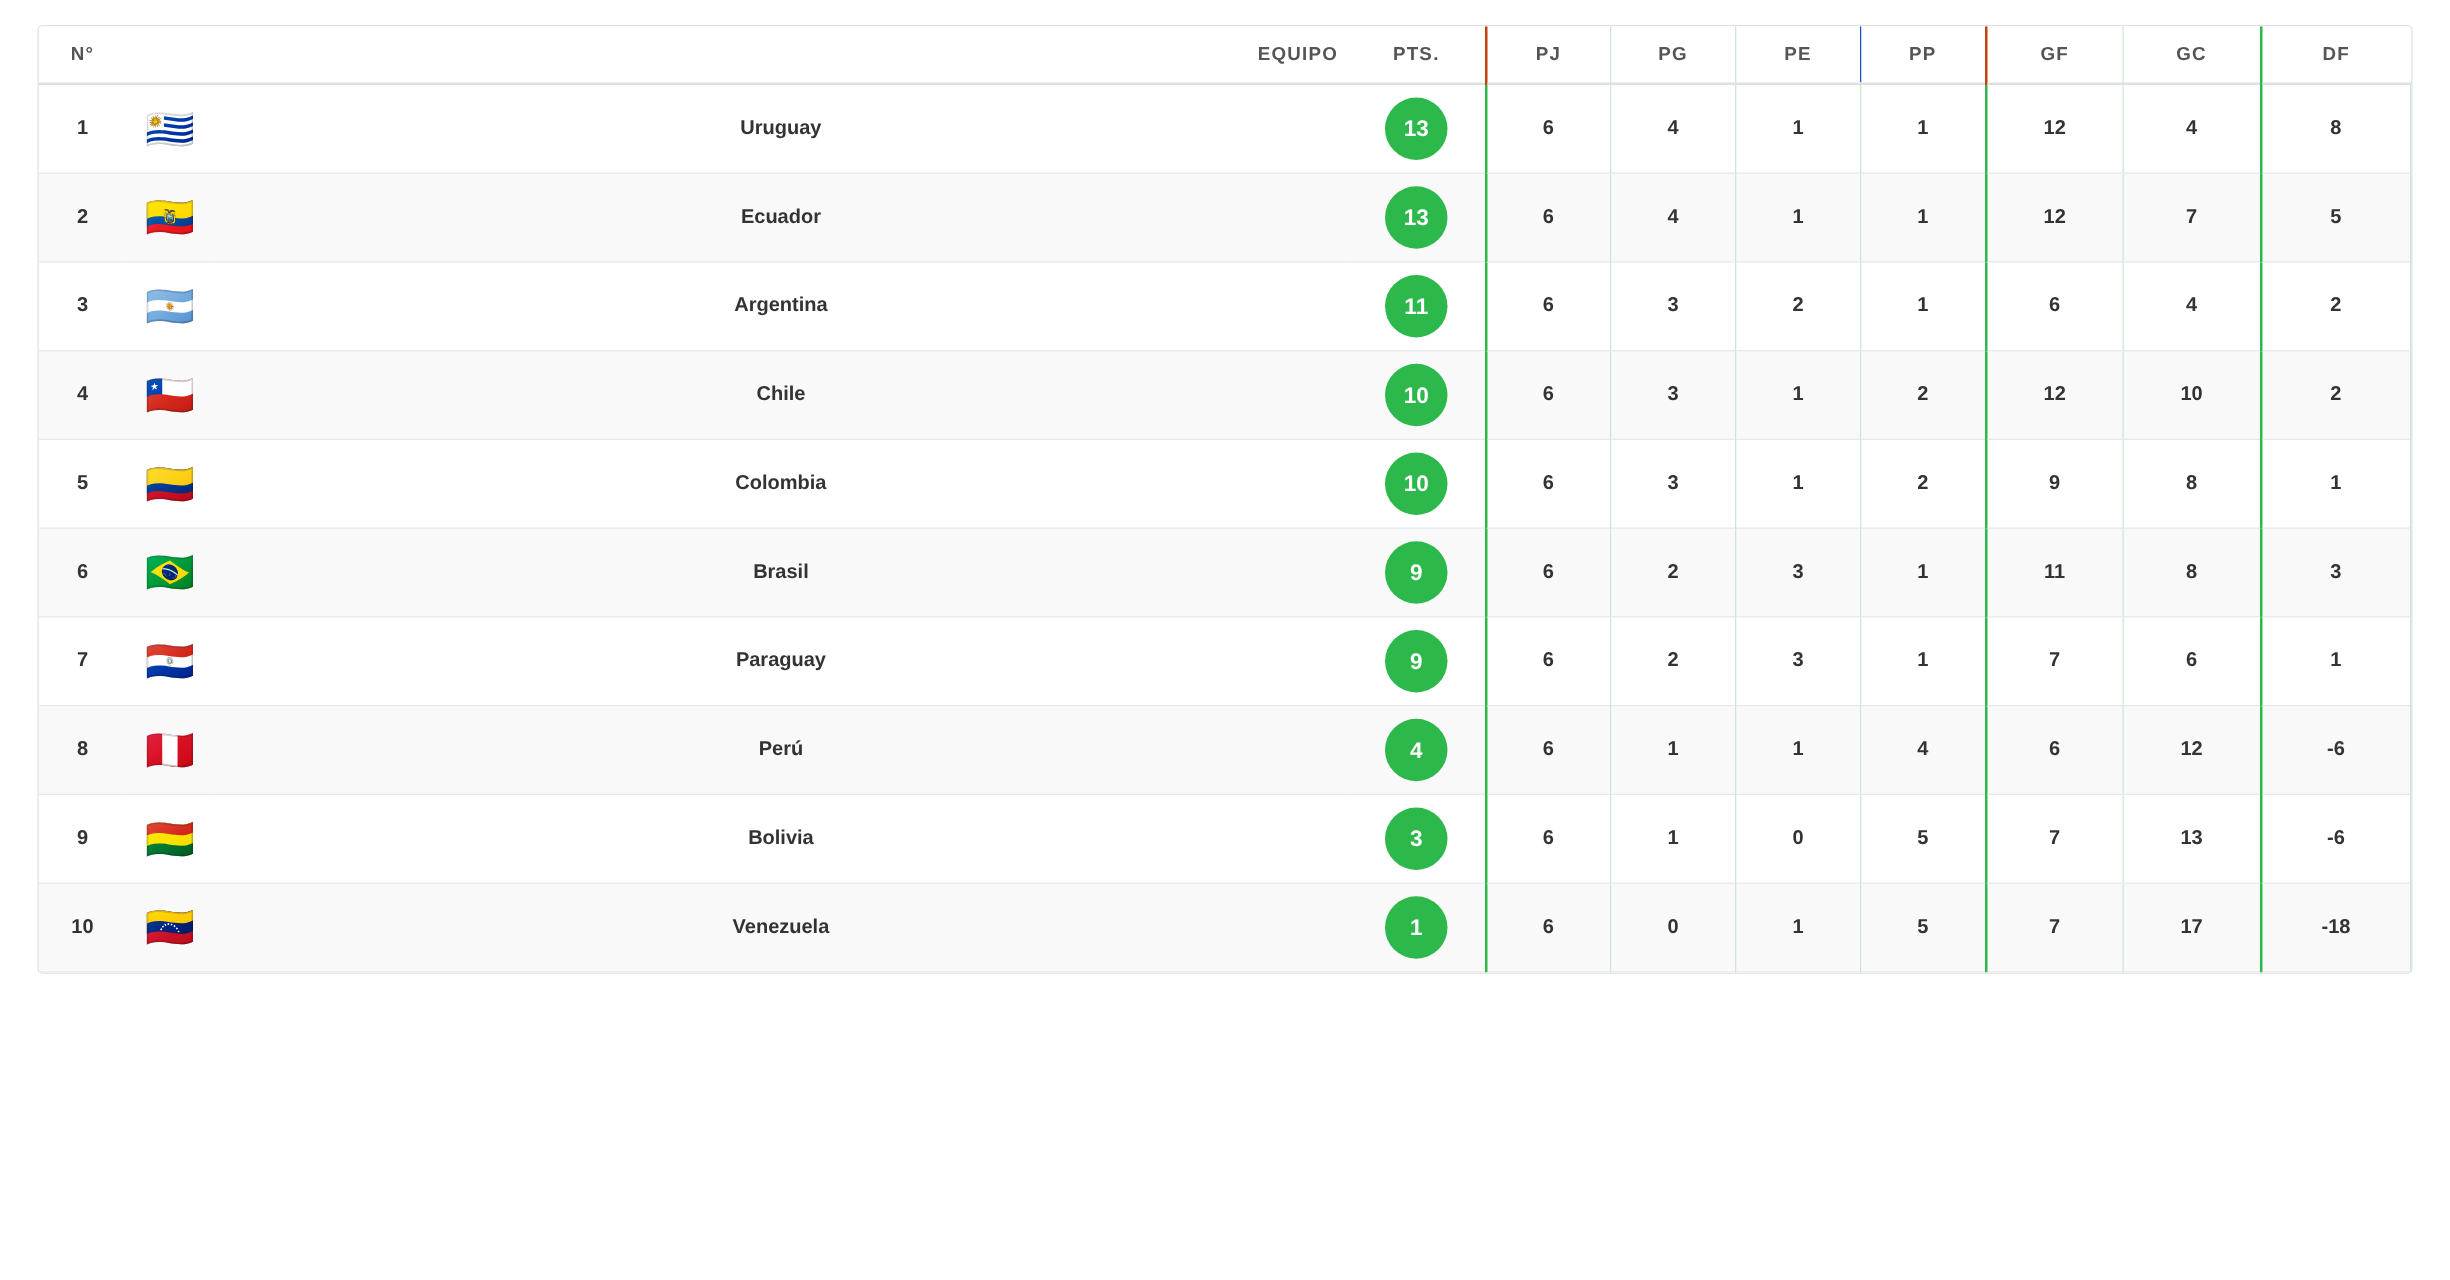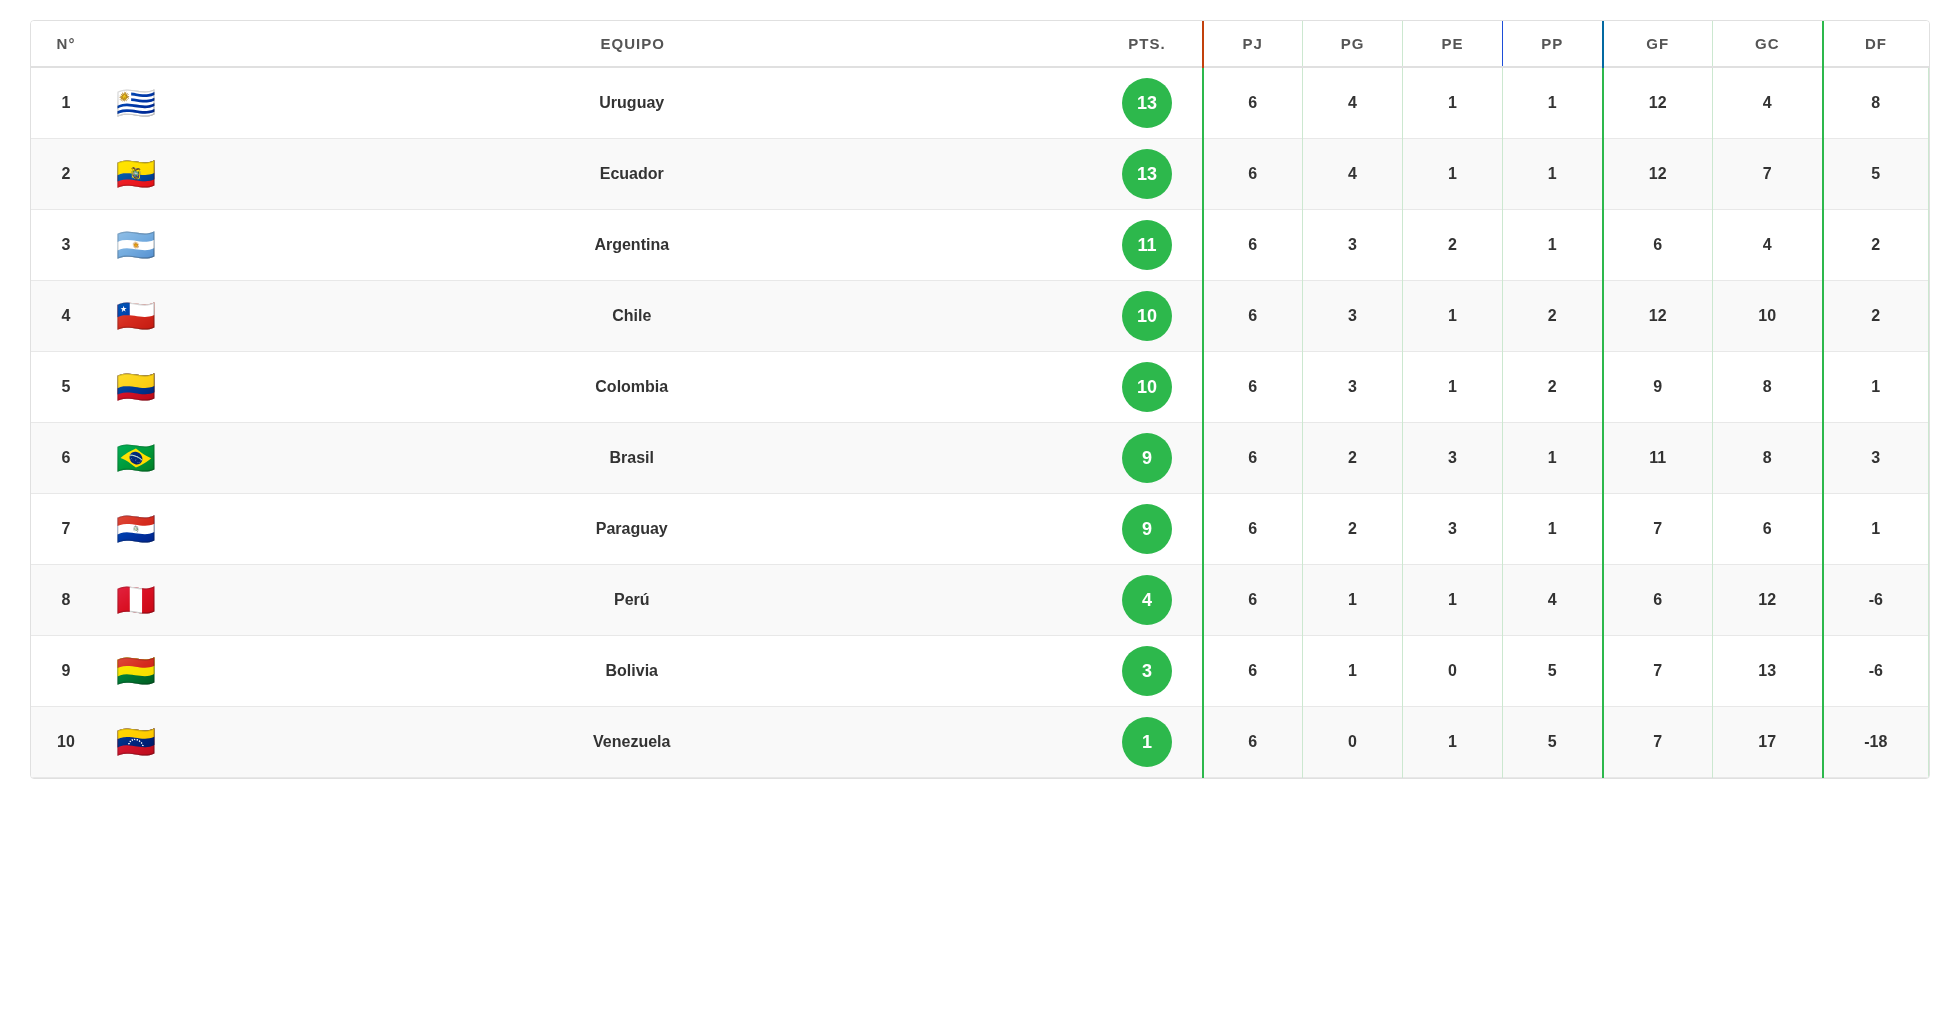--- a/index.html
+++ b/index.html
@@ -98,29 +98,29 @@
   </style>
 </head>
 <body>
 
 <div class="table-container">
   <table class="standings-table">
     <thead>
       <tr>
         <th style="width:70px;">N°</th>
         <th style="width:70px;"></th>
-        <th style="text-align:center; padding-left:10px;">EQUIPO</th>
+        <th style="text-align:right; padding-left:10px;">EQUIPO</th>
         <th style="width:110px;">PTS.</th>
         <th style="width:100px; border-left:2px solid #c2410c;">PJ</th>
         <th style="width:100px; border-left:1px solid #cce8d0;text-align:center;">PG</th>
         <th style="width:100px; border-left:1px solid #cce8d0;">PE</th>
         <th style="width:100px; border-left:1px solid #1d4ed8;">PP</th>
-        <th style="width:110px; border-left:2px solid #0369a1;">GF</th>
+        <th style="width:110px; border-left:2px solid #c2410c;">GF</th>
         <th style="width:110px; border-left:1px solid #cce8d0;">GC</th>
-        <th style="width:106px; border-left:2px solid #2db84c;text-align:center;">DF</th>
+        <th style="width:120px; border-left:2px solid #2db84c;text-align:center;">DF</th>
       </tr>
     </thead>
     <tbody id="table-body">
     <tr style="background: rgb(255, 255, 255);">
     <td class="rank">1</td>
     <td class="flag-cell">
       <span class="flag-icon">🇺🇾</span>
     </td>
     <td class="team-name">Uruguay</td>
     <td class="pts-cell">

